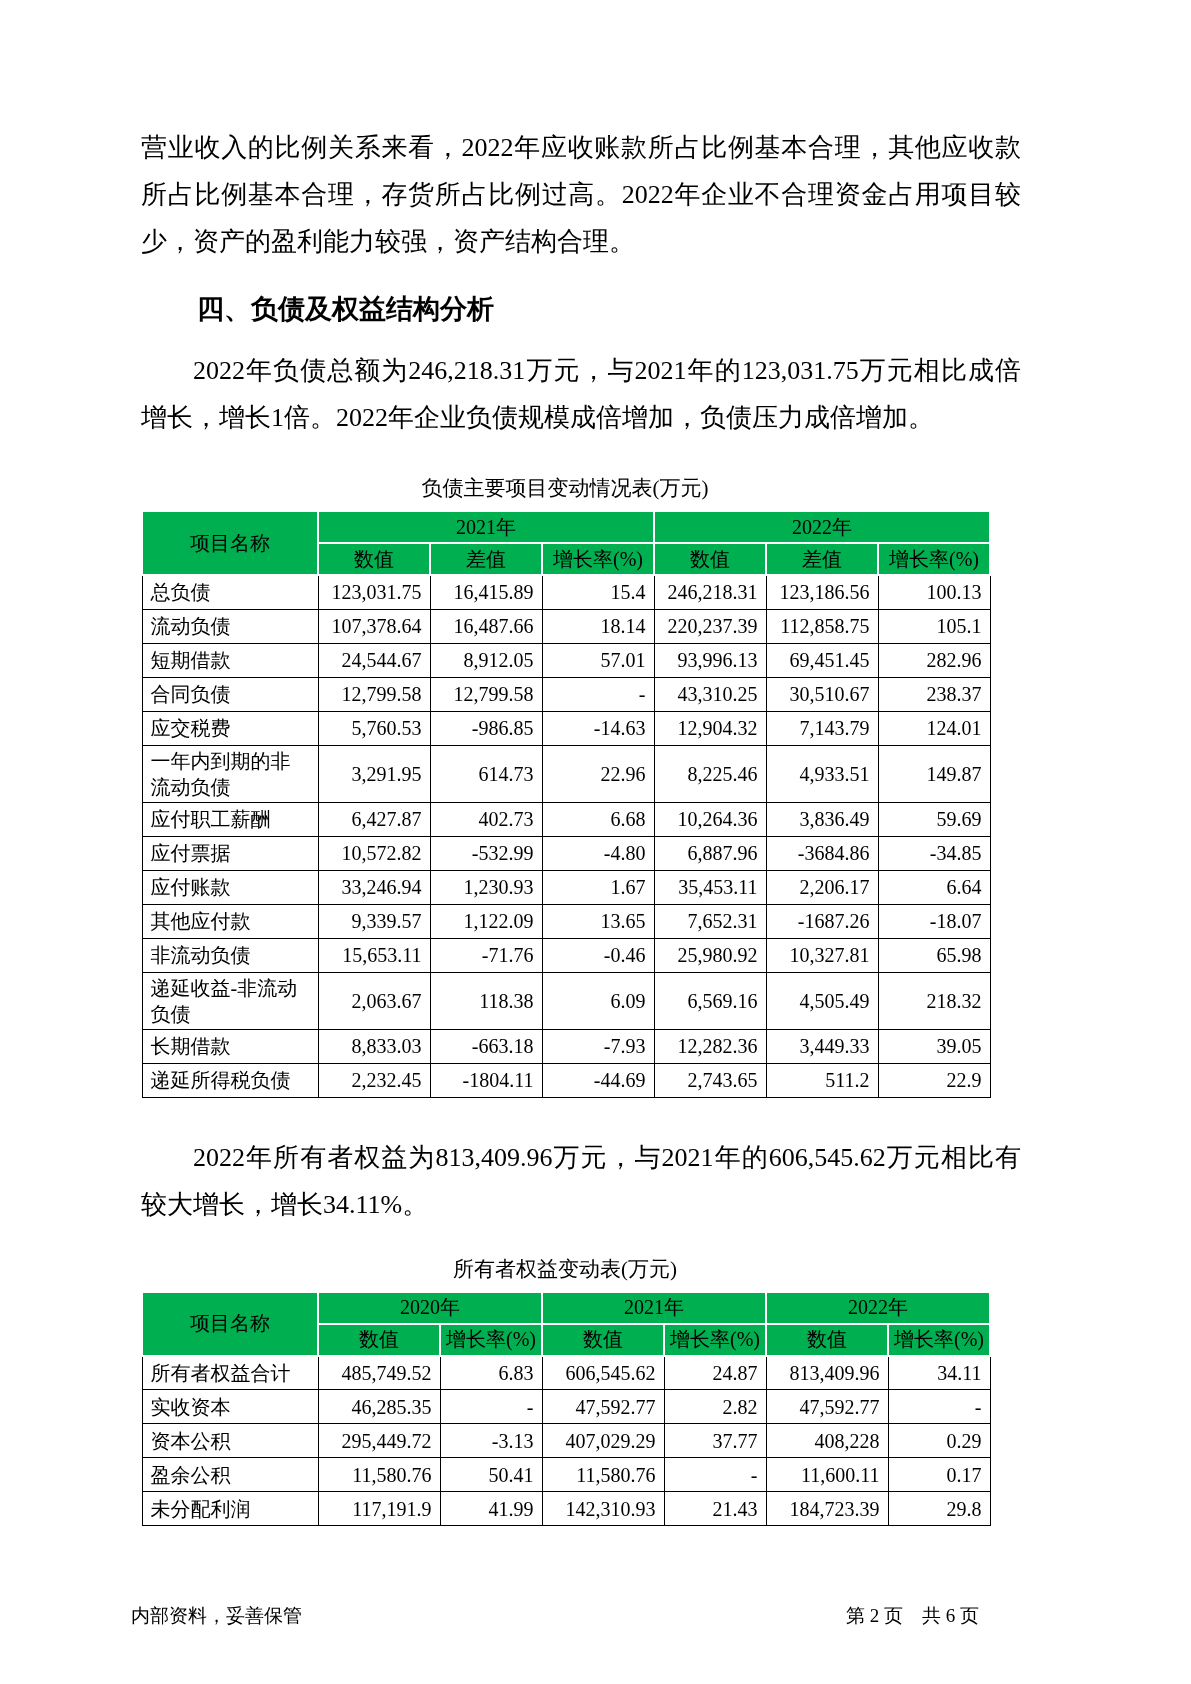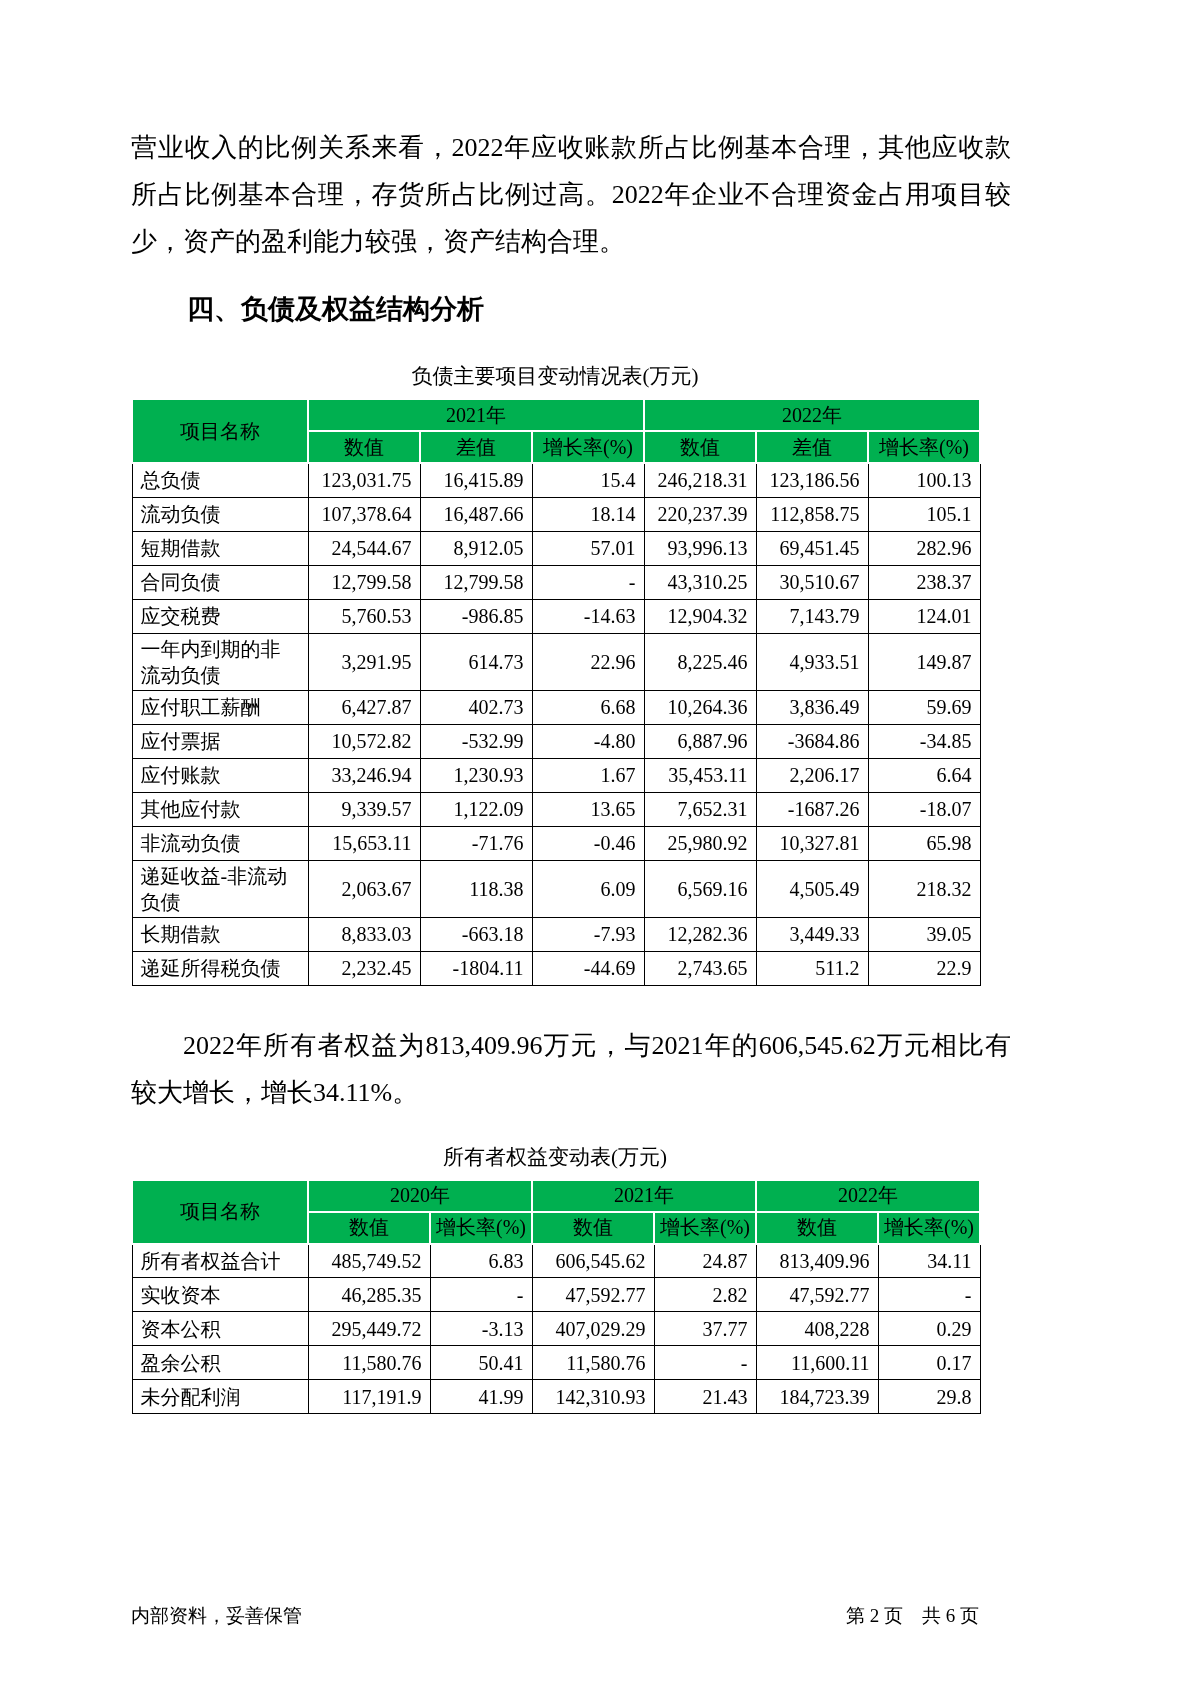--- a/index.html
+++ b/index.html
@@ -9,21 +9,21 @@
     width: 1191px;
     height: 1684px;
     margin: 0 auto;
     background: #ffffff;
     font-family: "Liberation Serif", "DejaVu Serif", serif;
     color: #000000;
     overflow: hidden;
   }
   .content {
     position: absolute;
-    left: 131px;
+    left: 141px;
     top: 124px;
     width: 880px;
   }
   .body-text {
     font-size: 26px;
     line-height: 47px;
     text-align: justify;
   }
   .indent { text-indent: 2em; }
   .section-heading {
@@ -83,20 +83,21 @@
 </head>
 <body>
 
 <div class="page">
   <div class="content">
 
     <p class="body-text">营业收入的比例关系来看，2022年应收账款所占比例基本合理，其他应收款所占比例基本合理，存货所占比例过高。2022年企业不合理资金占用项目较少，资产的盈利能力较强，资产结构合理。</p>
 
     <h2 class="section-heading">四、负债及权益结构分析</h2>
 
+    <p class="body-text indent para-2">2022年负债总额为246,218.31万元，与2021年的123,031.75万元相比成倍增长，增长1倍。2022年企业负债规模成倍增加，负债压力成倍增加。</p>
 
     <div class="table-title title-1">负债主要项目变动情况表(万元)</div>
 
     <table class="doc-table" id="liability-table">
         <colgroup>
           <col style="width: 176px;">
           <col style="width: 112px;">
           <col style="width: 112px;">
           <col style="width: 112px;">
           <col style="width: 112px;">

